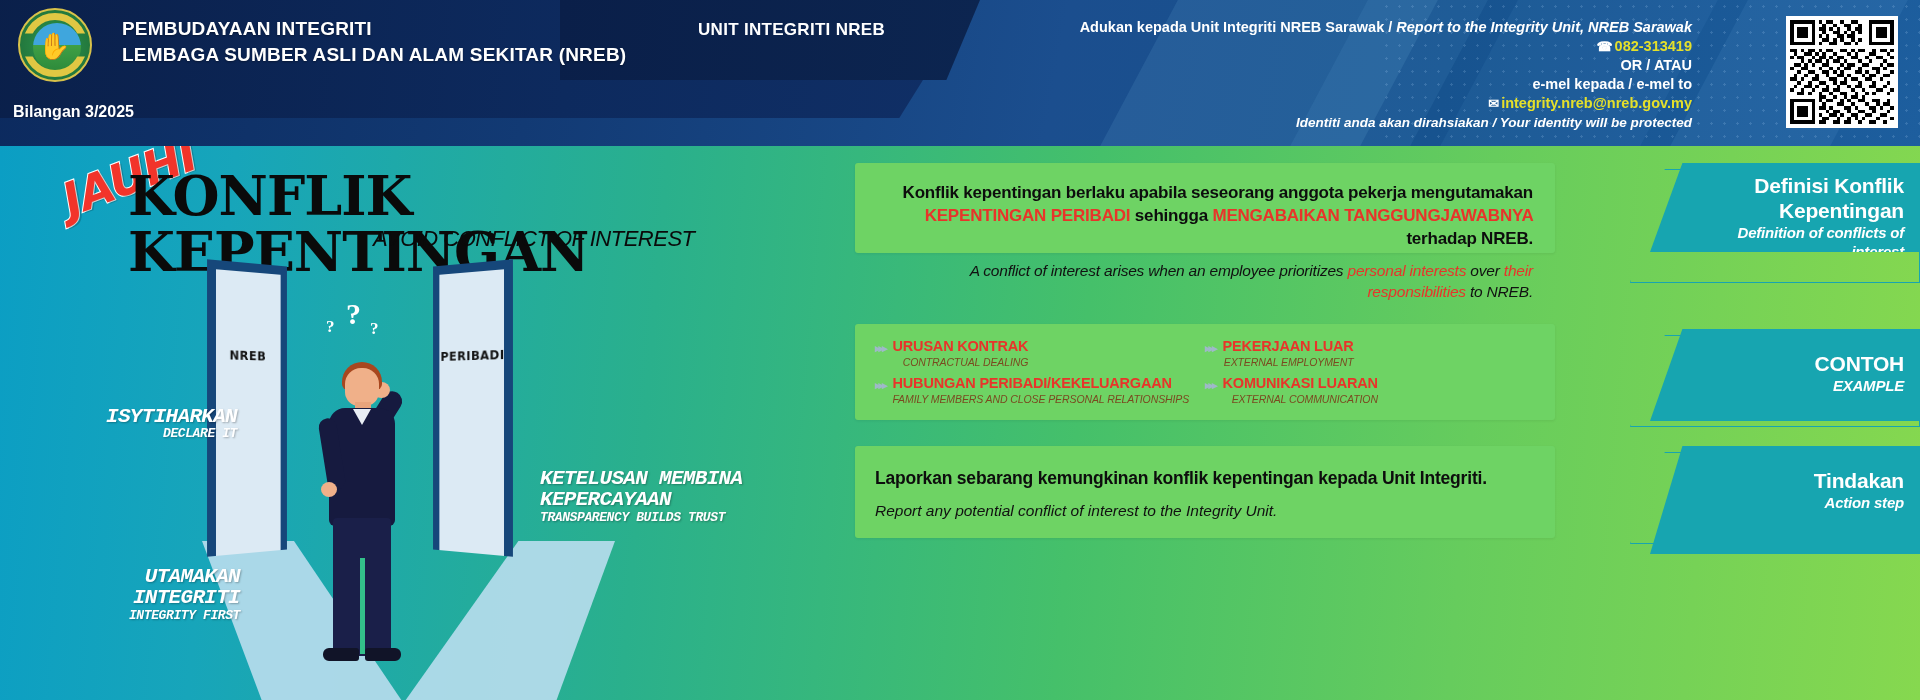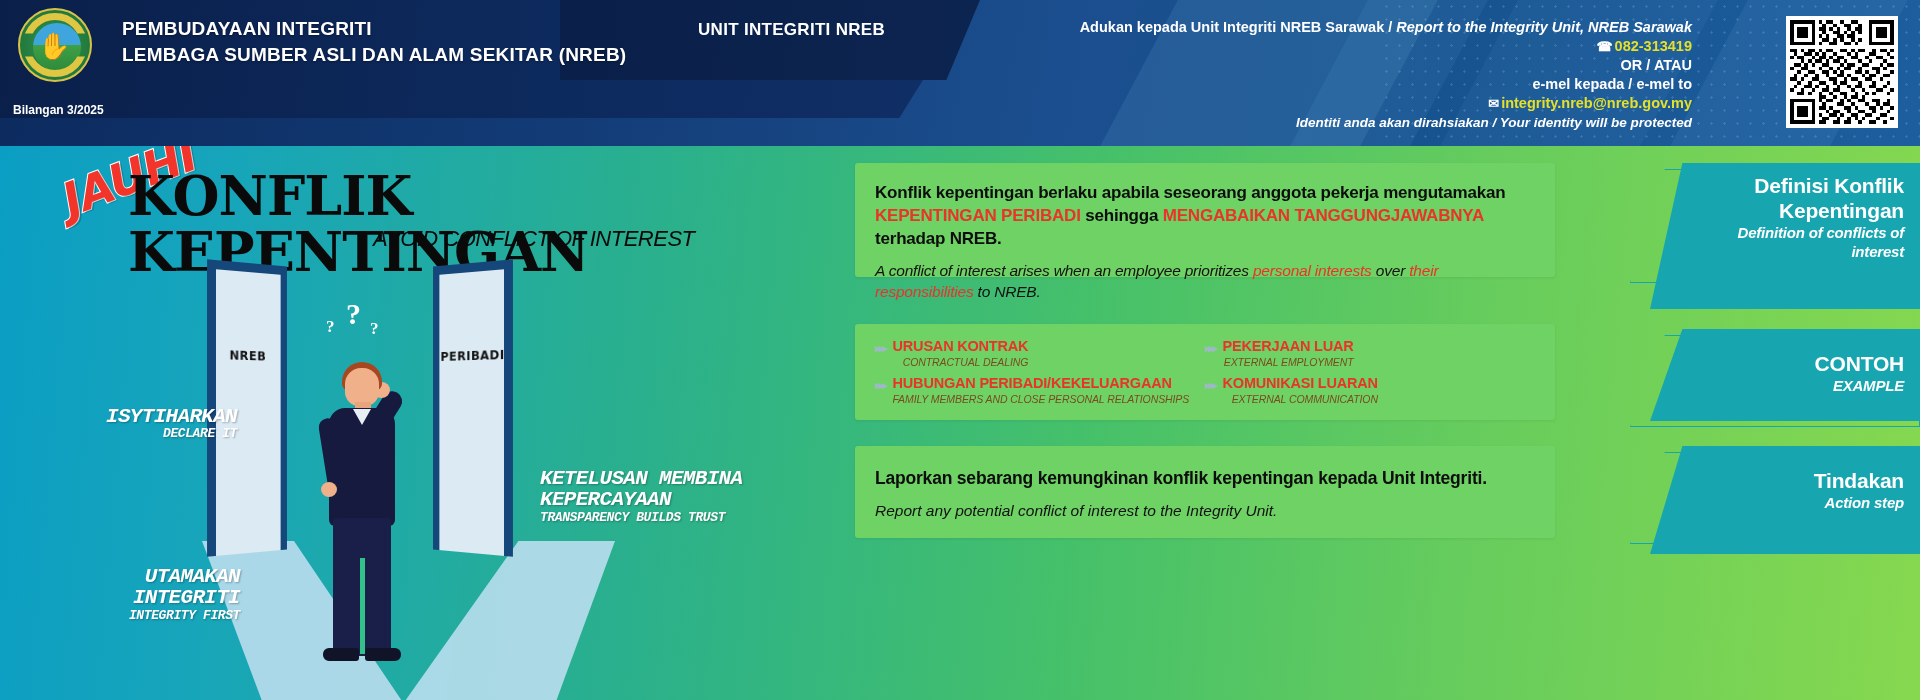--- a/index.html
+++ b/index.html
@@ -82,21 +82,21 @@
     color: #ffffff;
     font-size: 19px; font-weight: bold; letter-spacing: .2px; line-height: 26px;
     text-shadow: 0 1px 2px rgba(0,0,0,.35);
   }
   .hdr-unit {
     position: absolute; left: 698px; top: 20px;
     color: #ffffff; font-size: 17px; font-weight: bold; letter-spacing: .3px;
   }
   .hdr-bil {
     position: absolute; left: 13px; top: 103px;
-    color: #ffffff; font-size: 12px; font-weight: bold;
+    color: #ffffff; font-size: 16px; font-weight: bold;
   }
 
   .hdr-contact {
     position: absolute; right: 228px; top: 18px;
     width: 730px; text-align: right; color: #ffffff;
     font-size: 14.5px; line-height: 19px; font-weight: bold;
   }
   .hdr-contact .it { font-style: italic; }
   .hdr-contact .yellow { color: #e5e02a; }
   .hdr-contact .row { white-space: nowrap; }
@@ -215,21 +215,21 @@
   .lab-trust    { left: 540px; top: 322px; width: 250px; text-align: left; }
 
   
   .content { position: absolute; left: 840px; top: 0; width: 1080px; height: 554px; }
 
   .card {
     position: absolute; left: 15px;
     background: #6ed364; border-radius: 3px;
     box-shadow: 0 1px 3px rgba(0,0,0,.07);
   }
-  .card-def  { top: 17px;  width: 700px; height: 114px; padding: 18px 22px 0 20px; }
+  .card-def  { top: 17px;  width: 700px; height: 90px; padding: 18px 22px 0 20px; text-align: right; }
   .card-ex   { top: 178px; width: 700px; height: 96px;  padding: 14px 18px 0 20px; }
   .card-act  { top: 300px; width: 700px; height: 92px;  padding: 22px 22px 0 20px; }
 
   .p-ms {
     color: #0d0d0d; font-size: 17px; font-weight: bold; line-height: 23px;
     letter-spacing: -.2px;
   }
   .p-ms .red { color: #e8342a; }
   .p-en {
     margin-top: 10px;
@@ -272,21 +272,21 @@
   }
   .tab .en {
     display: block; font-size: 15px; font-weight: bold; font-style: italic;
     line-height: 19px; letter-spacing: -.2px;
   }
   .tab-outline {
     position: absolute; right: 0; width: 290px;
     border: 1.6px solid #17a5b0; background: transparent;
     clip-path: polygon(12% 0, 100% 0, 100% 100%, 0 100%);
   }
-  .tab-def  { top: 17px;  height: 146px; }
+  .tab-def  { top: 17px;  height: 89px; }
   .tab-ex   { top: 183px; height: 92px;  padding-top: 22px; }
   .tab-act  { top: 300px; height: 108px;  padding-top: 22px; }
   .to-def   { top: 23px;  height: 114px; }
   .to-ex    { top: 189px; height: 92px; }
   .to-act   { top: 306px; height: 92px; }
 </style>
 </head>
 <body>
 
 <div class="poster">

